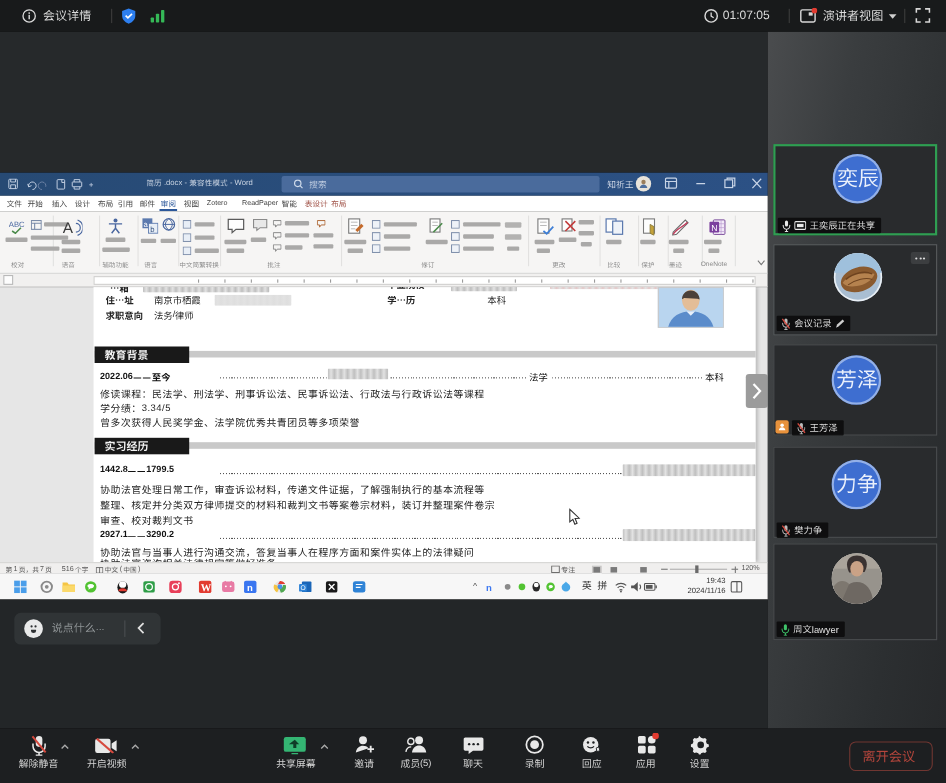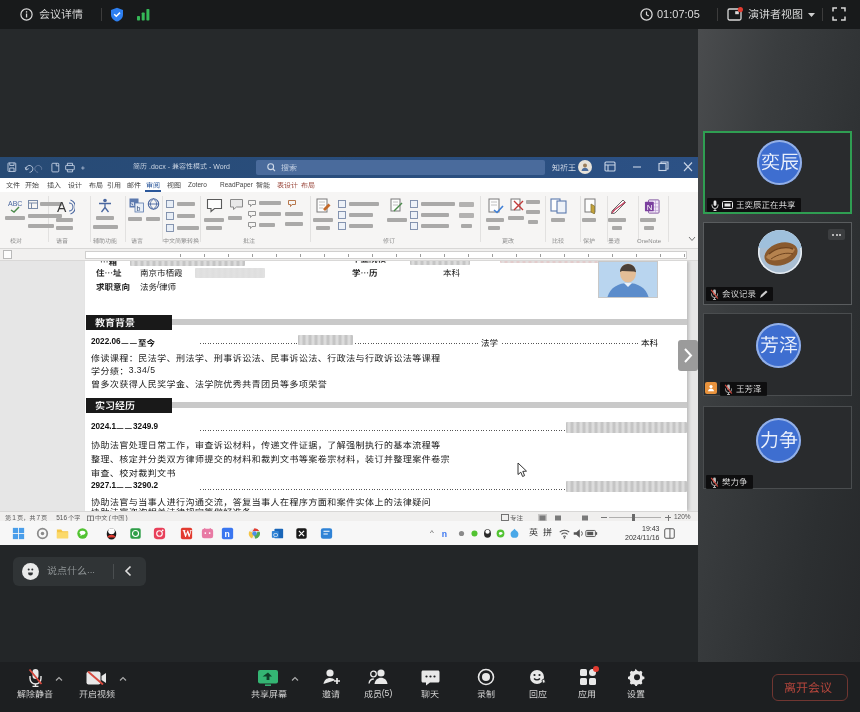--- a/index.html
+++ b/index.html
@@ -918,26 +918,26 @@
       <div class="abs" style="left:86px;top:137px;width:86px;height:15px;background:#191919"></div>
       <div class="t" style="left:95px;top:139.5px;">
         <svg style="display:block" width="40.0" height="10" viewBox="0 -83 400 100" fill="#f2f2f2">
           <use href="#gb5b9e" x="0"></use>
           <use href="#gb4e60" x="100"></use>
           <use href="#gb7ecf" x="200"></use>
           <use href="#gb5386" x="300"></use>
         </svg>
       </div>
       <div class="t" style="left:91px;top:163px;">
-        <span style="font:bold 8.2px/1 'Liberation Sans',sans-serif;color:#111;letter-spacing:0.00px;transform:translateY(-0.6px)">2024.1</span>
+        <span style="font:bold 8.2px/1 'Liberation Sans',sans-serif;color:#111;letter-spacing:0.00px;transform:translateY(-0.6px)">1442.8</span>
         <svg style="display:block" width="17.0" height="8.5" viewBox="0 -83 200 100" fill="#111">
           <use href="#gb2014" x="0"></use>
           <use href="#gb2014" x="100"></use>
         </svg>
-        <span style="font:bold 8.2px/1 'Liberation Sans',sans-serif;color:#111;letter-spacing:0.00px;transform:translateY(-0.6px)">3249.9</span>
+        <span style="font:bold 8.2px/1 'Liberation Sans',sans-serif;color:#111;letter-spacing:0.00px;transform:translateY(-0.6px)">1799.5</span>
       </div>
       <div class="abs" style="left:200px;top:169px;width:365px;height:1px;background-image:repeating-linear-gradient(90deg,#555 0,#555 1px,transparent 1px,transparent 2.6px)"></div>
       <div class="abs" style="left:566px;top:161px;width:121px;height:11px;background:repeating-linear-gradient(90deg,#bfbfbf,#e2e2e2 3px,#bfbfbf 6px),repeating-linear-gradient(0deg,rgba(255,255,255,.35),rgba(190,190,190,.35) 3px);border-radius:1px"></div>
       <div class="t" style="left:91px;top:180px;">
         <svg style="display:block" width="349.6" height="9" viewBox="0 -83 3885 100" fill="#222">
           <use href="#gr534f" x="0"></use>
           <use href="#gr52a9" x="105"></use>
           <use href="#gr6cd5" x="210"></use>
           <use href="#gr5b98" x="315"></use>
           <use href="#gr5904" x="420"></use>
@@ -1569,13 +1569,36 @@
             <path d="M1.5 4.5v1a3 3 0 0 0 6 0v-1M4.5 8.5v2M3 10.5h3" fill="none" stroke="#bdbdbd" stroke-width="0.9"></path>
             <path d="M1.2 0.8 7.8 9.5" stroke="#d6493e" stroke-width="1.2"></path>
           </svg>
           <svg style="display:block" width="25.5" height="8.5" viewBox="0 -83 300 100" fill="#e4e4e4">
             <use href="#gr6a0a" x="0"></use>
             <use href="#gr529b" x="100"></use>
             <use href="#gr4e89" x="200"></use>
           </svg>
         </div>
       </div>
+      <div class="abs" style="left:5px;top:465px;width:149px;height:88px;background:#292b2d;border:1px solid #4a4d4f;box-sizing:border-box">
+        <div class="abs" style="left:52px;top:8px;width:46px;height:46px;border-radius:50%;background:#8f8a82;box-shadow:inset 0 0 0 1.5px rgba(255,255,255,.8);overflow:hidden"><svg width="46" height="46" viewBox="0 0 46 46">
+            <rect width="46" height="46" fill="#97938c"></rect>
+            <rect x="0" y="0" width="46" height="14" fill="#aaa49b"></rect>
+            <path d="M14 10c0-5 4-8 9-8s9 3 9 8c0 3-1 5-2 7l-14 .5c-1-2-2-4.5-2-7.5Z" fill="#3a3231"></path>
+            <ellipse cx="23" cy="14" rx="6" ry="7" fill="#caa286"></ellipse>
+            <path d="M8 46c1-14 7-20 15-20s14 6 15 20Z" fill="#6e6862"></path>
+            <path d="M2 30c4-6 10-6 14-2L8 46H2Z" fill="#7d776f"></path>
+          </svg></div>
+        <div class="abs" style="left:2px;top:70px;height:14px;background:rgba(8,8,8,.82);display:flex;align-items:center;gap:3px;padding:0 5px 0 4px;border-radius:1px">
+          <svg width="8" height="11" viewBox="0 0 8 11">
+            <rect x="2.6" y="0.5" width="2.8" height="5.5" rx="1.4" fill="#3fc46a"></rect>
+            <path d="M1 4.5v1a3 3 0 0 0 6 0v-1M4 8.5v2M2.5 10.5h3" fill="none" stroke="#3fc46a" stroke-width="0.9"></path>
+          </svg>
+          <div style="display:flex;align-items:center">
+            <svg style="display:block" width="17.0" height="8.5" viewBox="0 -83 200 100" fill="#e4e4e4">
+              <use href="#gr5468" x="0"></use>
+              <use href="#gr6587" x="100"></use>
+            </svg>
+            <span style="font:8.5px/1 'Liberation Sans',sans-serif;color:#e4e4e4">lawyer</span>
+          </div>
+        </div>
+      </div>
     </div>
   </div>
 </body></html>

